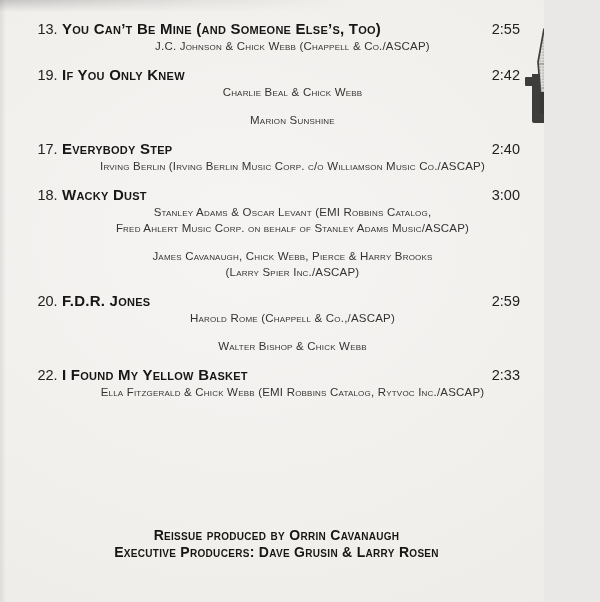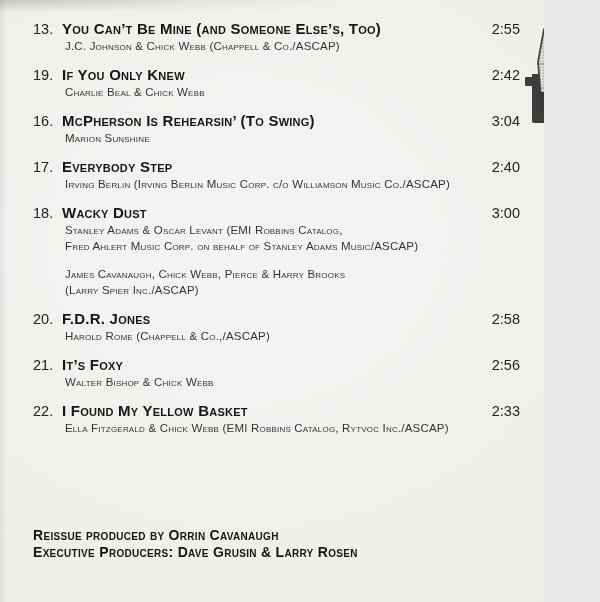--- a/index.html
+++ b/index.html
@@ -7,20 +7,21 @@
     width: 600px; height: 602px;
     font-family: "Liberation Sans", sans-serif;
     background: #e9e8e6;
   }
   .page {
     position: relative;
     width: 544px; height: 602px;
     overflow: hidden;
     background:
       radial-gradient(120% 90% at 45% 40%, #f5f4f2 0%, #f0efec 60%, #eceae7 100%);
+    text-align: center;
   }
   
   .page::before {
     content: "";
     position: absolute; left: 0; top: 0; right: 0; height: 12px;
     background: linear-gradient(90deg, rgba(95,95,95,0.30), rgba(95,95,95,0.10) 35%, rgba(95,95,95,0) 65%);
     -webkit-mask-image: linear-gradient(#000, transparent);
             mask-image: linear-gradient(#000, transparent);
     pointer-events: none;
   }
@@ -115,25 +116,20 @@
         <span class="title">If You Only Knew</span>
         <span class="time">2:42</span>
       </div>
       <div class="credits">
           <div>Charlie Beal &amp; Chick Webb</div>
         </div>
     </div>
 
 
     <div class="track">
-      <div class="track-main">
-        <span class="num">16.</span>
-        <span class="title">McPherson Is Rehearsin’ (To Swing)</span>
-        <span class="time">3:04</span>
-      </div>
       <div class="credits">
           <div>Marion Sunshine</div>
         </div>
     </div>
 
     <div class="track">
       <div class="track-main">
         <span class="num">17.</span>
         <span class="title">Everybody Step</span>
         <span class="time">2:40</span>
@@ -159,33 +155,28 @@
       <div class="credits">
           <div>James Cavanaugh, Chick Webb, Pierce &amp; Harry Brooks</div>
           <div>(Larry Spier Inc./ASCAP)</div>
         </div>
     </div>
 
     <div class="track">
       <div class="track-main">
         <span class="num">20.</span>
         <span class="title">F.D.R. Jones</span>
-        <span class="time">2:58</span>
+        <span class="time">2:59</span>
       </div>
       <div class="credits">
           <div>Harold Rome (Chappell &amp; Co.,/ASCAP)</div>
         </div>
     </div>
 
     <div class="track">
-      <div class="track-main">
-        <span class="num">21.</span>
-        <span class="title">It’s Foxy</span>
-        <span class="time">2:56</span>
-      </div>
       <div class="credits">
           <div>Walter Bishop &amp; Chick Webb</div>
         </div>
     </div>
 
     <div class="track">
       <div class="track-main">
         <span class="num">22.</span>
         <span class="title">I Found My Yellow Basket</span>
         <span class="time">2:33</span>

